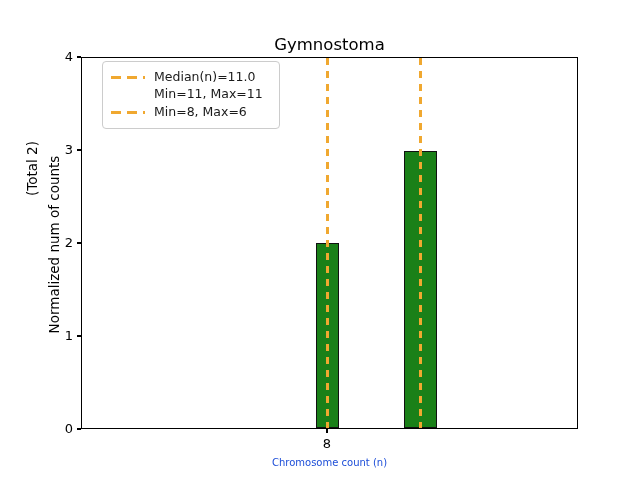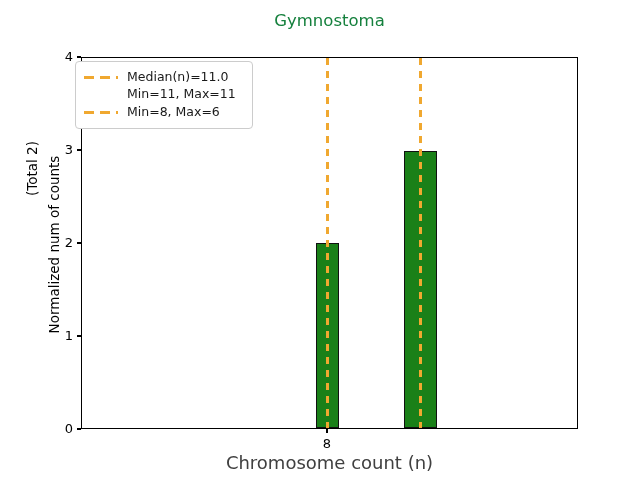--- a/index.html
+++ b/index.html
@@ -20,25 +20,25 @@
     left: 0; top: 0;
     width: 640px;
     height: 480px;
     background: #ffffff;
   }
 
   
   #chart-title {
     position: absolute;
     left: 81px;
-    top: 11px;
+    top: 35px;
     width: 497px;
     text-align: center;
     font-size: 16.5px;
-    color: #15803d;
+    color: #000000;
     line-height: 20px;
     white-space: nowrap;
   }
 
   
   #plot-area {
     position: absolute;
     left: 81px;
     top: 57px;
     width: 497px;
@@ -128,22 +128,22 @@
     white-space: nowrap;
   }
 
   
   #xlabel {
     position: absolute;
     left: 81px;
     top: 454px;
     width: 497px;
     text-align: center;
-    font-size: 18px;
-    color: #404040;
+    font-size: 10px;
+    color: #1d4ed8;
     line-height: 17px;
     white-space: nowrap;
   }
   #ylabel-main {
     position: absolute;
     left: -132px;
     top: 236px;
     width: 372px;
     text-align: center;
     transform: rotate(-90deg);
@@ -161,21 +161,21 @@
     transform: rotate(-90deg);
     font-size: 13.5px;
     color: #000000;
     line-height: 17px;
     white-space: nowrap;
   }
 
   
   #legend {
     position: absolute;
-    left: 75px;
+    left: 102px;
     top: 61px;
     width: 178px;
     padding: 6px 8px 7px 8px;
     box-sizing: border-box;
     border: 1px solid #cccccc;
     border-radius: 4px;
     background: #ffffff;
   }
   .legend-entry {
     display: flex;

